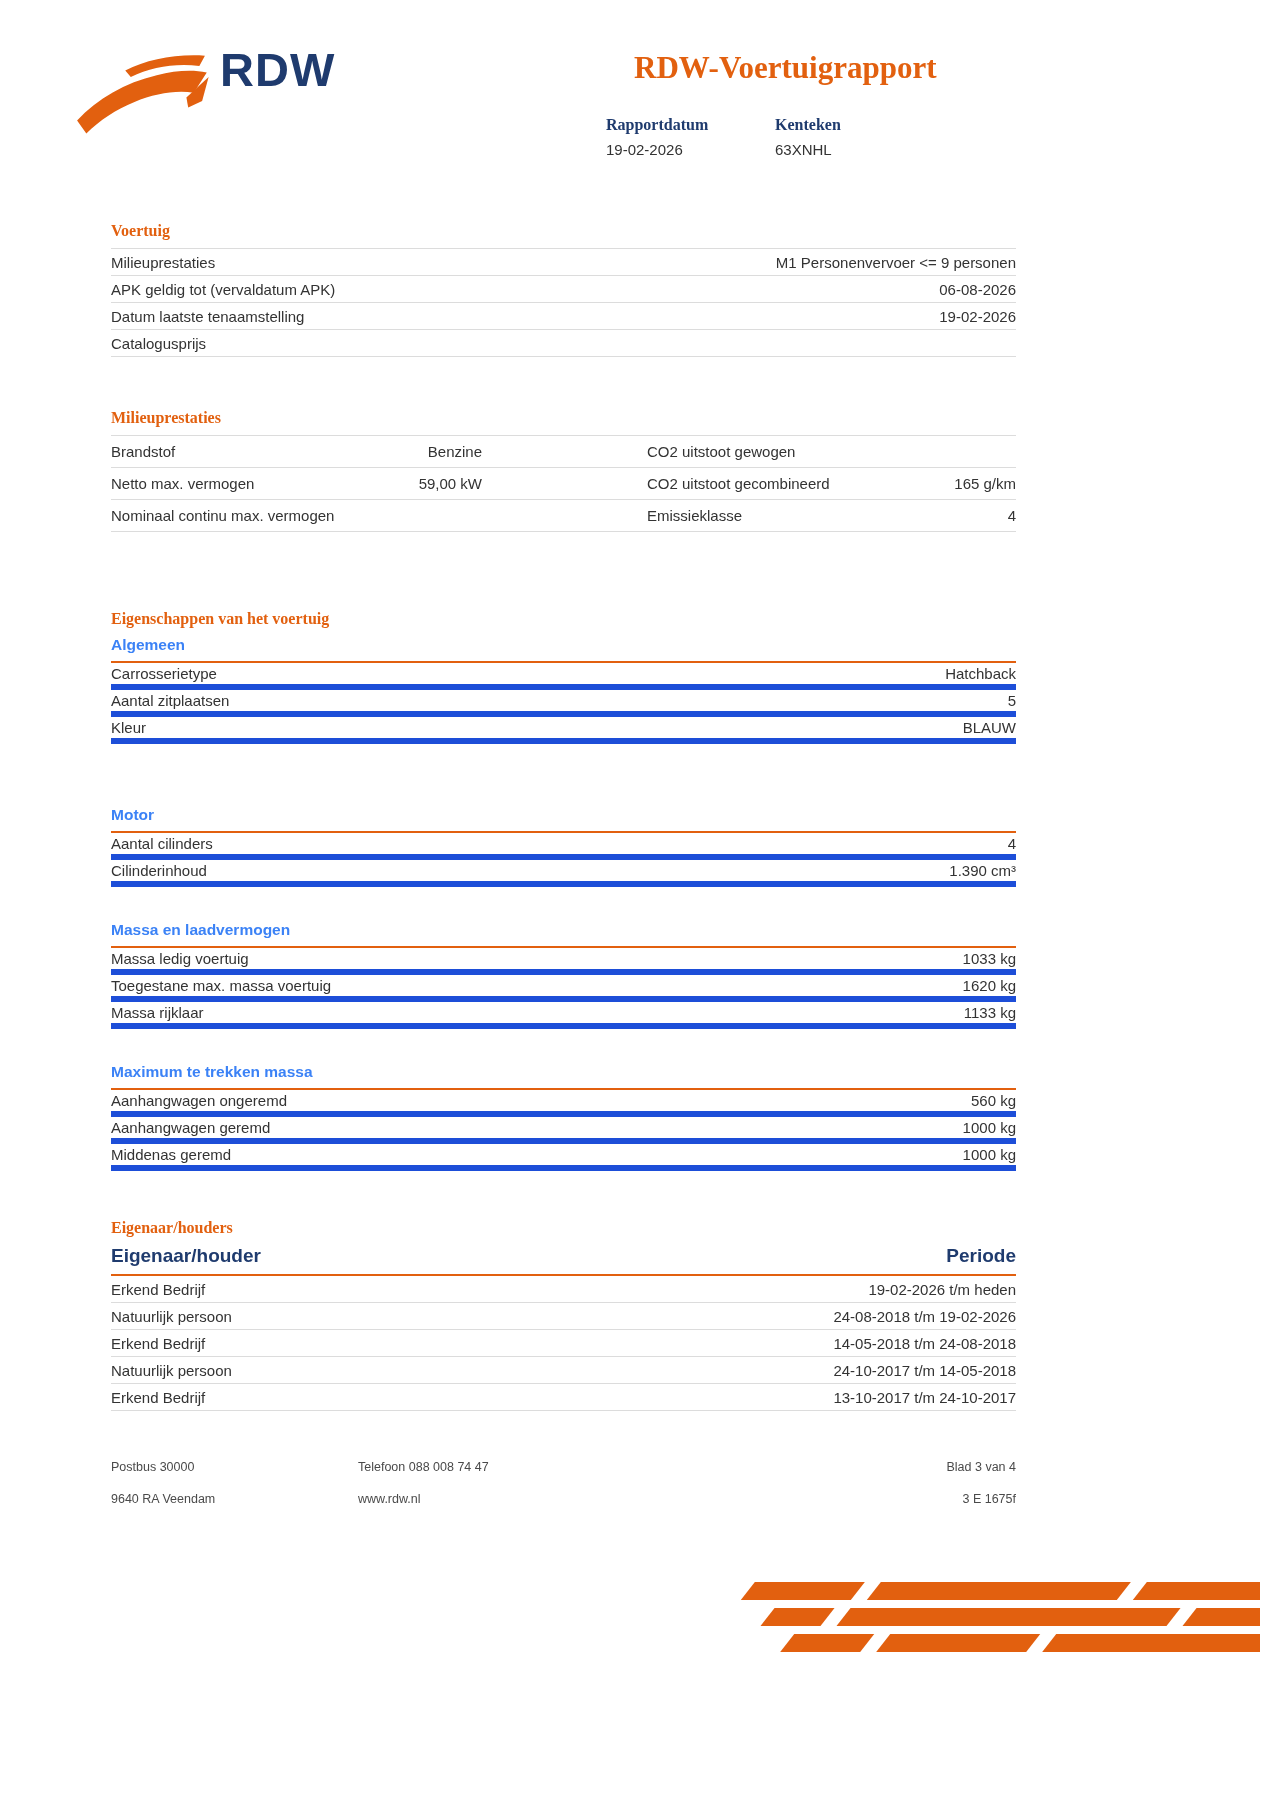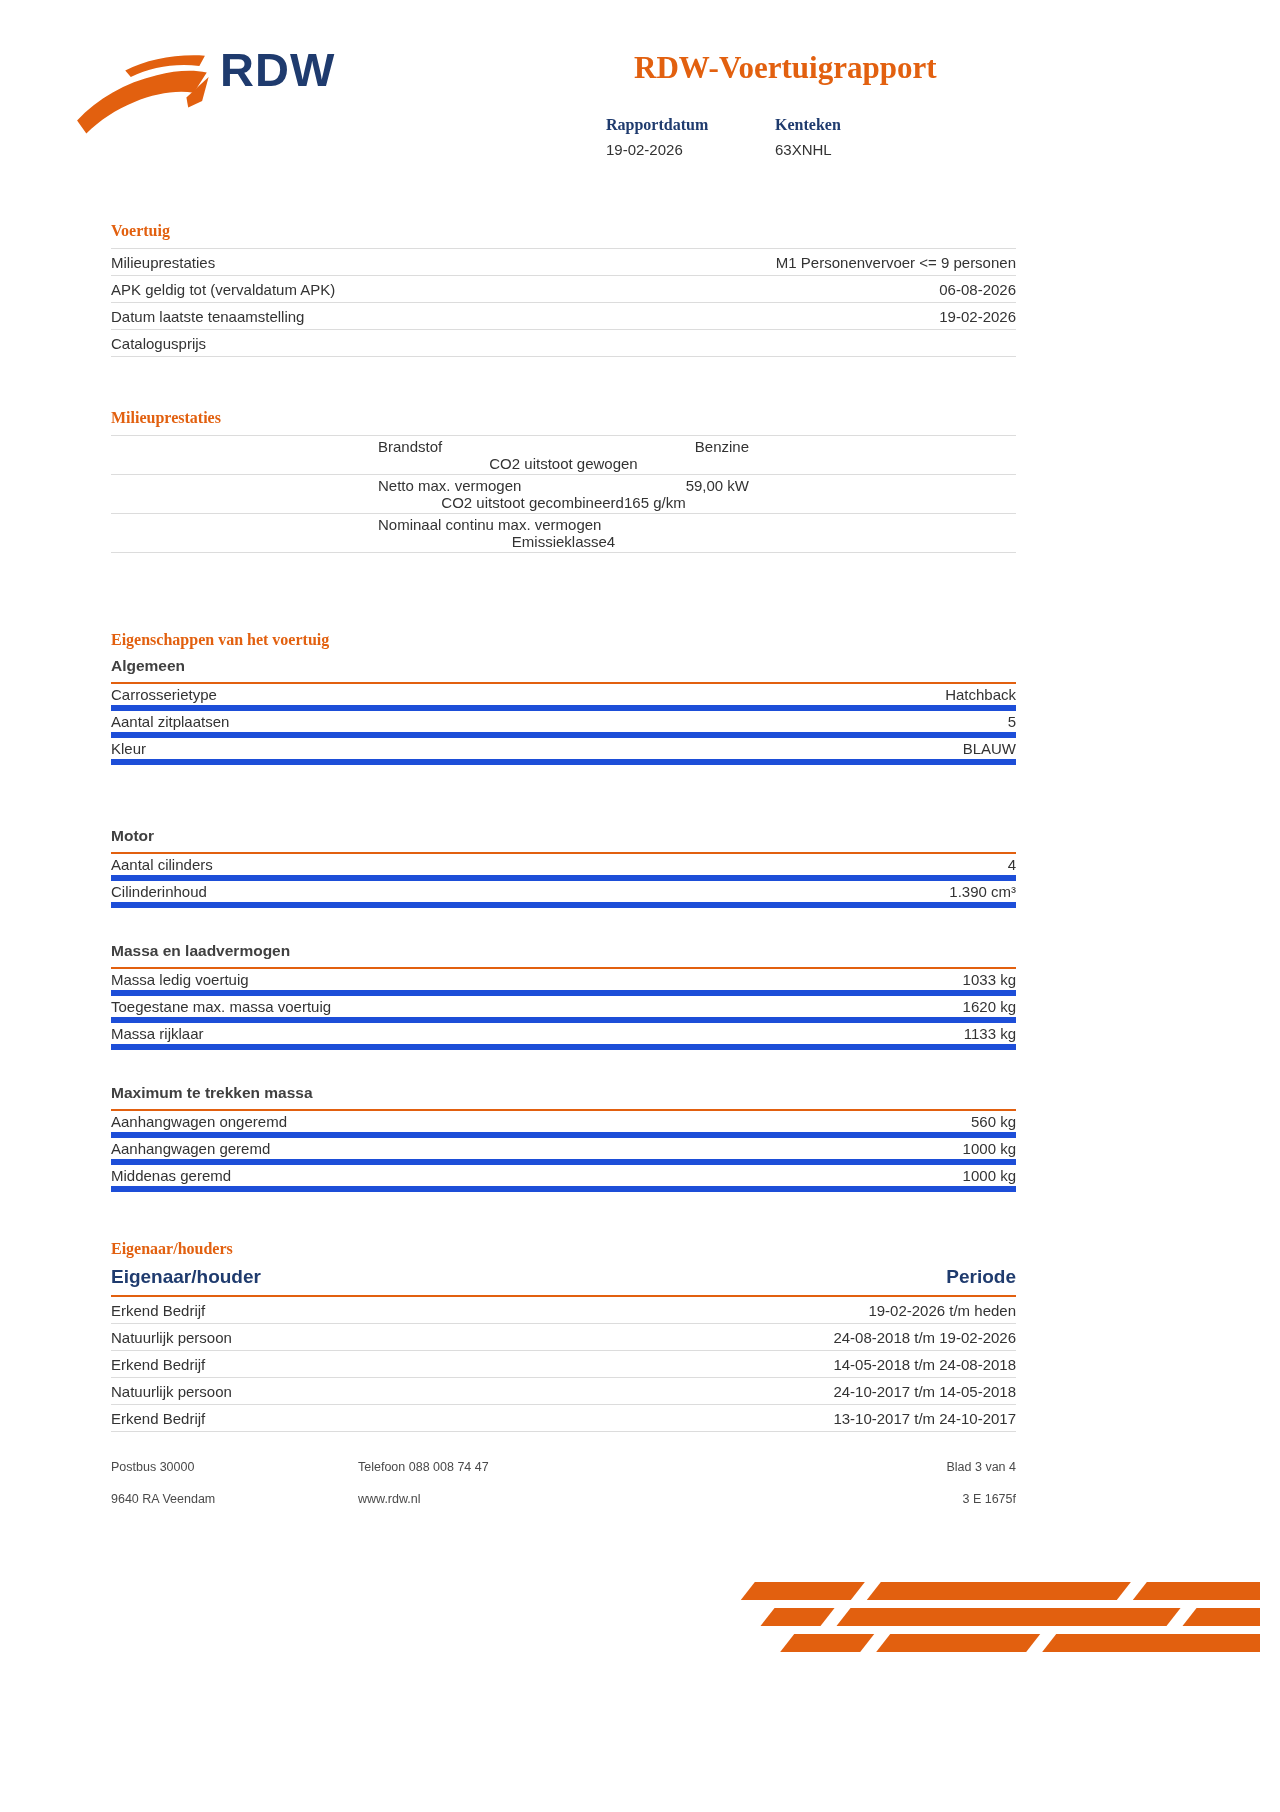--- a/index.html
+++ b/index.html
@@ -20,30 +20,30 @@
   .content { position:absolute; left:91px; top:0; width:905px; padding-top:222px; }
 
   .sec-title { font-family:"Liberation Serif",serif; font-weight:bold; font-size:16px; color:#E2600F; margin-bottom:8px; }
 
   .rows { border-top:1px solid #DCDCDC; }
   .kv { display:flex; justify-content:space-between; align-items:center; min-height:27px; padding:2px 0; border-bottom:1px solid #DCDCDC; font-size:15px; color:#333; }
   .kv .label { text-align:left; }
   .kv .value { text-align:right; }
 
   .sec-milieu { margin-top:52px; }
-  .milieu-row { display:flex; align-items:center; min-height:32px; padding:2px 0; border-bottom:1px solid #DCDCDC; font-size:15px; color:#333;flex-direction:column; }
+  .milieu-row { display:flex; align-items:center; min-height:32px; padding:2px 0; border-bottom:1px solid #DCDCDC; font-size:15px; color:#333; }
   .m-left { width:371px; display:flex; justify-content:space-between; }
   .m-spacer { width:165px; }
   .m-right { flex:1; display:flex; justify-content:space-between; }
 
   .sec-eigenschappen { margin-top:78px; }
   .subsection { margin-top:34px; }
   .subsection.first { margin-top:0; }
   .subsection.gap-lg { margin-top:62px; }
-  .sub-title { font-weight:bold; font-size:15.5px; color:#404040; padding-bottom:7px; border-bottom:2px solid #E2600F; }
+  .sub-title { font-weight:bold; font-size:15.5px; color:#3b82f6; padding-bottom:7px; border-bottom:2px solid #E2600F; }
   .subsection .kv { border-bottom:6px solid #1d4ed8; }
 
   .sec-eigenaars { margin-top:48px; }
   .owners-header { display:flex; justify-content:space-between; font-weight:bold; font-size:19px; color:#1F3B6E; padding-bottom:7px; border-bottom:2px solid #E2600F; }
 
   
   .footer { position:absolute; left:91px; top:1460px; width:905px; font-size:12.5px; color:#4A4A4A; }
   .f-row { display:flex; margin-bottom:18px; }
   .f-col1 { width:247px; }
   .f-col2 { flex:1; }

